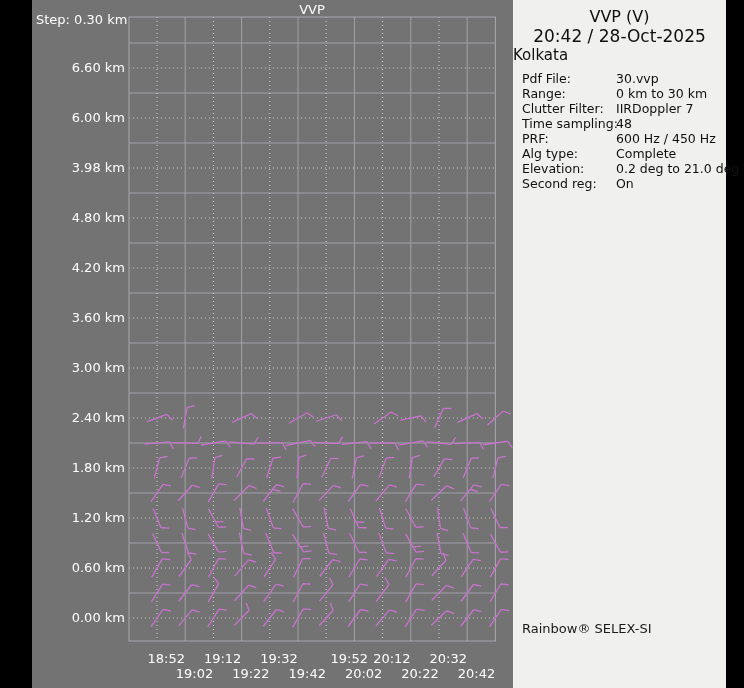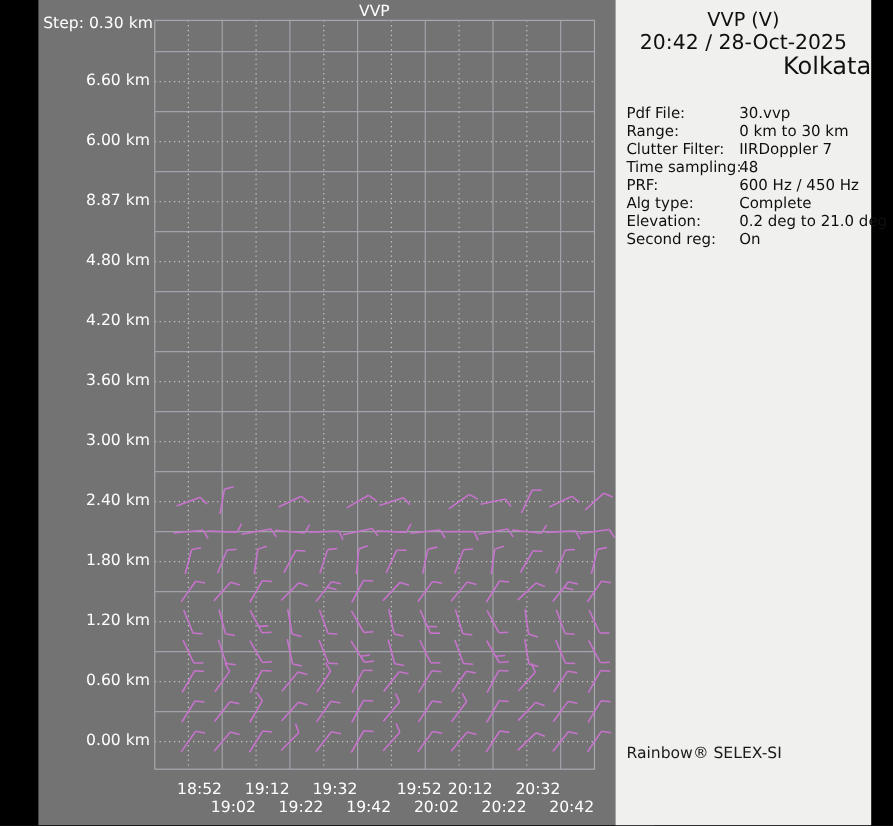--- a/index.html
+++ b/index.html
@@ -26,21 +26,21 @@
     font-size:13px;line-height:14px;
   }
   #grid-svg{position:absolute;left:0;top:0;}
   
   #info-panel{
     position:absolute;left:513px;top:0;width:213px;height:688px;
     background:#f0f0ee;color:#101010;
   }
   #panel-title{margin-top:7px;text-align:center;font-size:16px;line-height:19px;}
   #panel-datetime{text-align:center;font-size:17px;line-height:20px;}
-  #panel-station{text-align:right;font-size:20px;line-height:19px;margin-bottom:21px;}
+  #panel-station{text-align:left;font-size:15px;line-height:19px;margin-bottom:6px;}
   #field-list{margin-top:3px;}
   .field-row{position:relative;height:15px;font-size:12.5px;line-height:15px;}
   .field-label{position:absolute;left:9px;white-space:nowrap;}
   .field-value{position:absolute;left:103px;white-space:nowrap;}
   #brand-footer{
     position:absolute;left:9px;top:621px;font-size:13px;color:#1a1a1a;white-space:nowrap;
   }
 </style>
 </head>
 <body>
@@ -547,21 +547,21 @@
           <line x1="444.7162317638848" y1="413.56250825172265" x2="450.84458730883665" y2="418.70480912921494" stroke="#c873ce" stroke-width="1.3"></line>
         </g>
         <g>
           <line x1="455.59697933248736" y1="425.025871366768" x2="471.2030206675126" y2="410.974128633232" stroke="#c873ce" stroke-width="1.3"></line>
           <line x1="471.2030206675126" y1="410.974128633232" x2="478.5670594951321" y2="414.09997766114617" stroke="#c873ce" stroke-width="1.3"></line>
         </g>
       </svg>
     <div id="axis-labels">
         <div class="alt-label" style="left: 5px; top: 61px;">6.60 km</div>
         <div class="alt-label" style="left: 5px; top: 111px;">6.00 km</div>
-        <div class="alt-label" style="left: 5px; top: 161px;">8.87 km</div>
+        <div class="alt-label" style="left: 5px; top: 161px;">3.98 km</div>
         <div class="alt-label" style="left: 5px; top: 211px;">4.80 km</div>
         <div class="alt-label" style="left: 5px; top: 261px;">4.20 km</div>
         <div class="alt-label" style="left: 5px; top: 311px;">3.60 km</div>
         <div class="alt-label" style="left: 5px; top: 361px;">3.00 km</div>
         <div class="alt-label" style="left: 5px; top: 411px;">2.40 km</div>
         <div class="alt-label" style="left: 5px; top: 461px;">1.80 km</div>
         <div class="alt-label" style="left: 5px; top: 511px;">1.20 km</div>
         <div class="alt-label" style="left: 5px; top: 561px; text-align: right;">0.60 km</div>
         <div class="alt-label" style="left: 5px; top: 611px;">0.00 km</div>
         <div class="time-label" style="left: 97px; top: 652px;">18:52</div>

